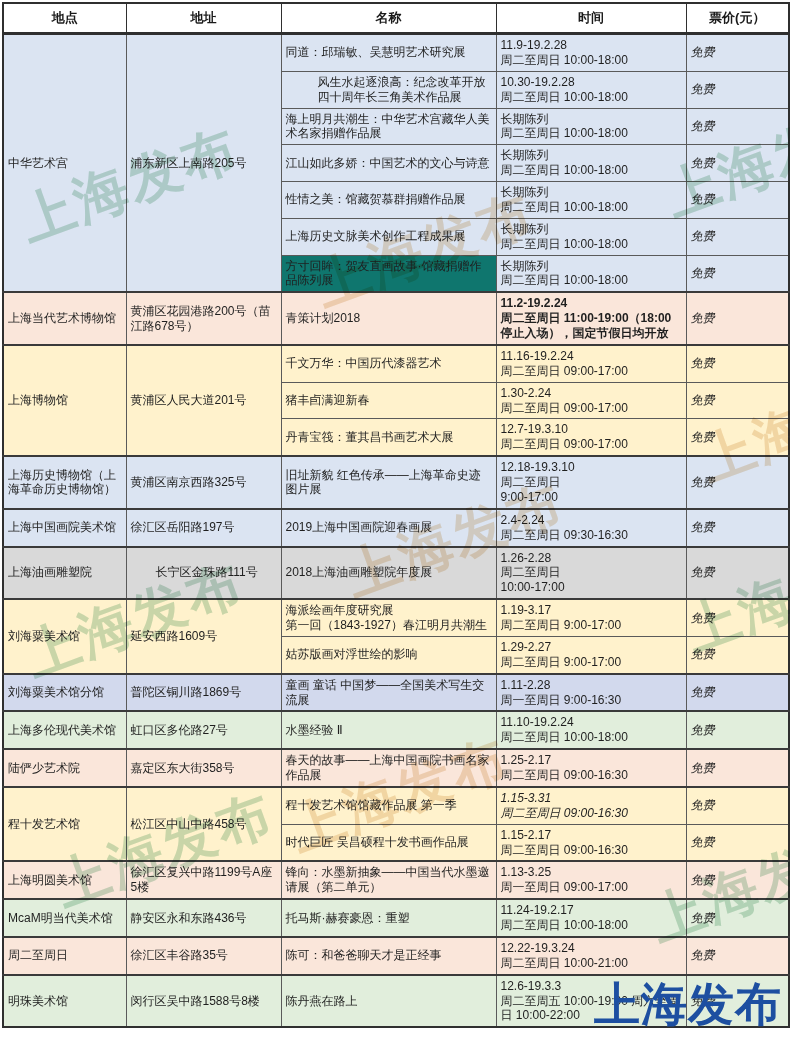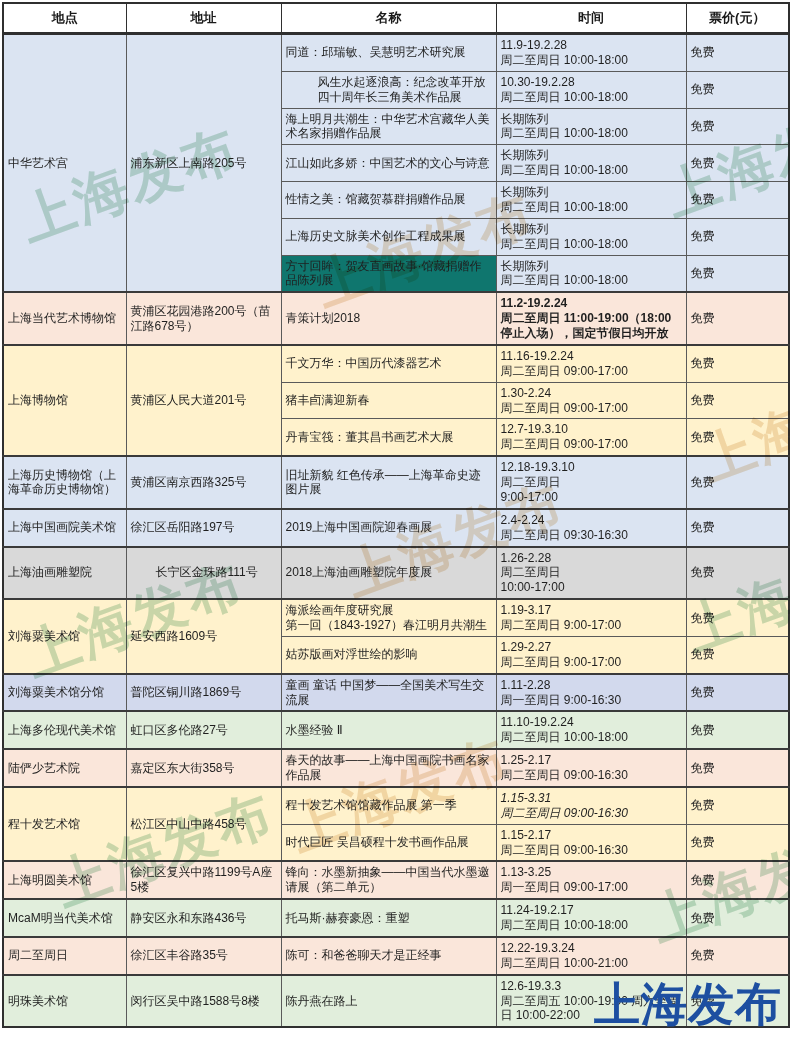--- a/index.html
+++ b/index.html
@@ -16,21 +16,21 @@
     padding:5px 2px;
   }
   td{
     font-size:12px;line-height:1.24;color:#1f1f1f;
     border:1px solid #5a5a5a;
     padding:3px 4px;vertical-align:middle;
     word-break:break-all;overflow-wrap:anywhere;
   }
   tr.group-start td{border-top:2px solid #3a3a3a;}
   td.cell-name,td.cell-time{white-space:pre-line;}
-  td.cell-price{}
+  td.cell-price{font-style:italic;}
   
   .wm{
     position:absolute;z-index:4;pointer-events:none;
     font-size:54px;font-weight:bold;letter-spacing:3px;
     transform:rotate(-20deg);transform-origin:left top;
     mix-blend-mode:multiply;opacity:0.55;white-space:nowrap;
   }
   .wm-green{color:#9cc9ad;}
   .wm-orange{color:#e6c9a0;}
   

